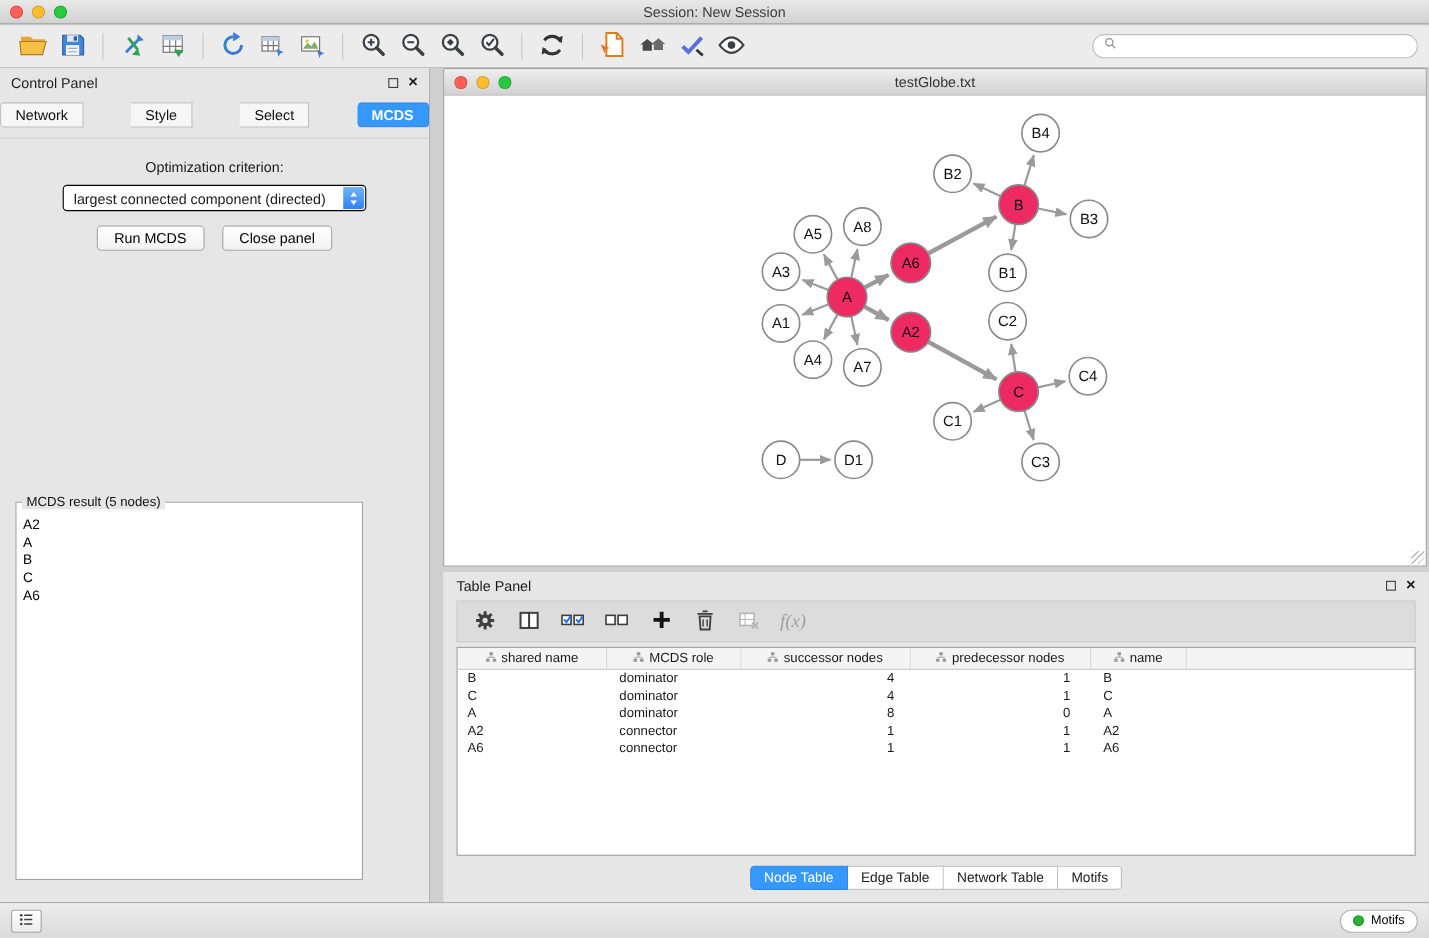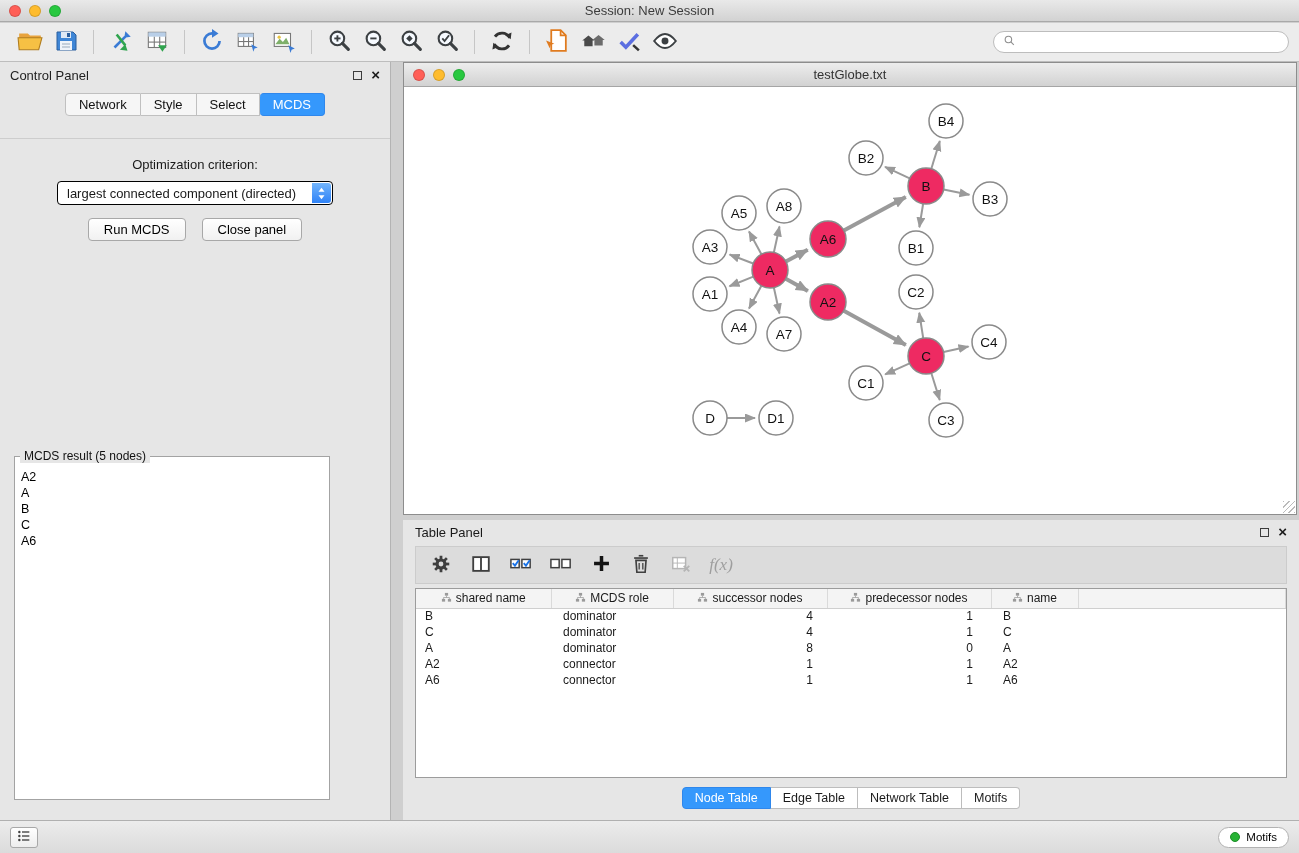--- a/index.html
+++ b/index.html
@@ -25,25 +25,25 @@
   .searchbox input { border:none; outline:none; flex:1; font-size:12px; font-family:"Liberation Sans",sans-serif; background:transparent; }
 
   
   .control-panel { position:absolute; left:0; top:62px; width:391px; height:758px;
     background:#e6e6e6; border-right:1px solid #b3b3b3; }
   .cp-header { height:26px; display:flex; align-items:center; padding:0 10px; }
   .cp-title { font-size:13px; color:#1f1f1f; }
   .panel-ctls { margin-left:auto; display:flex; align-items:center; gap:9px; }
   .float-ic { width:9px; height:9px; border:1.5px solid #3c3c3c; display:inline-block; }
   .close-x { font-size:15px; font-weight:bold; color:#1c1c1c; line-height:10px; }
-  .cp-tabrow { display:flex; justify-content:center; padding:5px 0 22px 0; border-bottom:1px solid #cdcdcd; }
+  .cp-tabrow { display:flex; justify-content:space-between; padding:5px 0 9px 0; border-bottom:1px solid #cdcdcd; }
   .seg { font-size:13px; padding:3px 13px; background:#f6f6f6; border:1px solid #c0c0c0; border-left:none; color:#111; }
   .seg:first-child { border-left:1px solid #c0c0c0; border-radius:4px 0 0 4px; }
   .seg:last-child { border-radius:0 4px 4px 0; }
-  .seg.active { background:#3598fc; color:#fff; border-color:#2f87ec; border-radius:4px; }
+  .seg.active { background:#3598fc; color:#fff; border-color:#2f87ec; border-radius:4px;font-weight:bold; }
   .opt-label { text-align:center; font-size:13px; margin-top:18px; }
   .dropdown { position:relative; margin:9px auto 0 auto; width:276px; height:24px; background:#fff;
     border:1px solid #000000; border-radius:4px; display:flex; align-items:center; padding:0 26px 0 9px; font-size:13px; }
   .dd-stepper { position:absolute; right:1px; top:1px; bottom:1px; width:19px; border-radius:0 3px 3px 0;
     background:linear-gradient(#72b4fb,#2f82f7); display:flex; align-items:center; justify-content:center; }
   .btn-row { display:flex; justify-content:center; gap:16px; margin-top:13px;border-radius:11px; }
   .pbtn { font-size:13px; font-family:"Liberation Sans",sans-serif; padding:3px 15px;
     background:linear-gradient(#ffffff,#f1f1f1); border:1px solid #a8a8a8; border-radius:4px; }
   .fieldset { position:absolute; left:14px; top:394px; width:316px; height:344px;
     background:#fff; border:1px solid #a3a3a3; }

